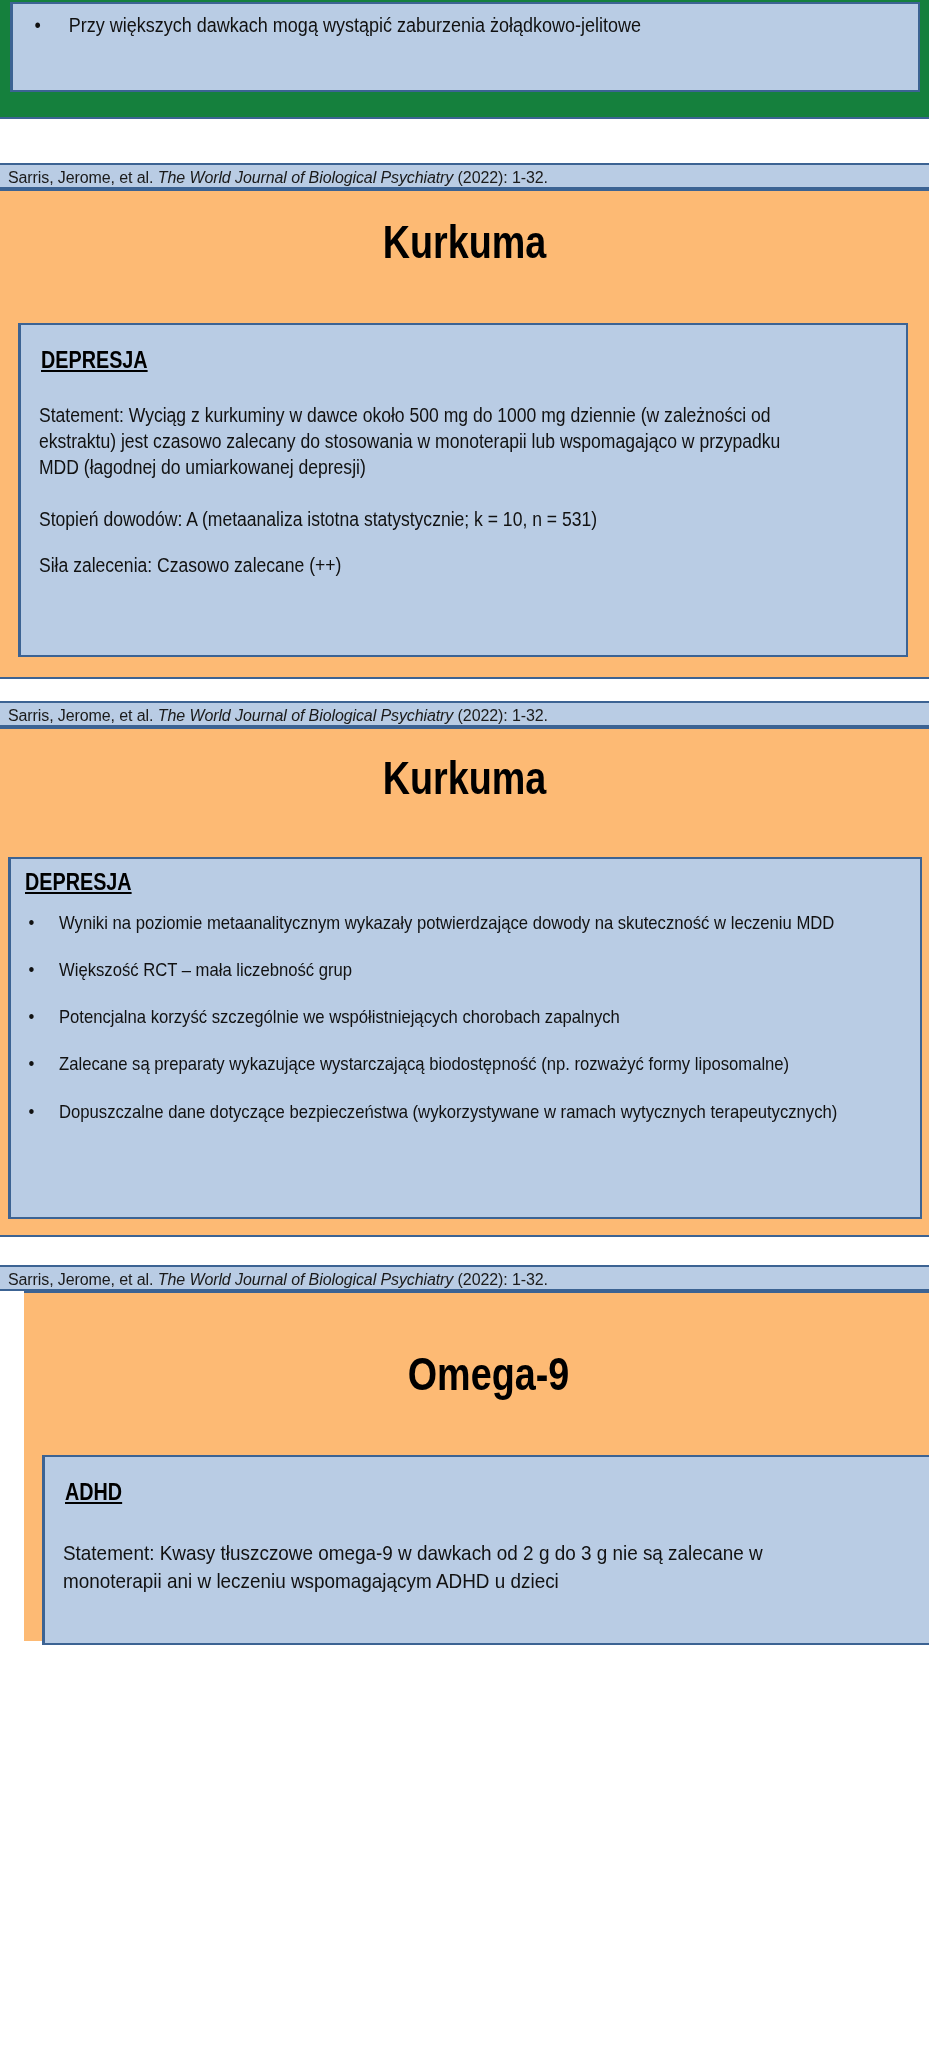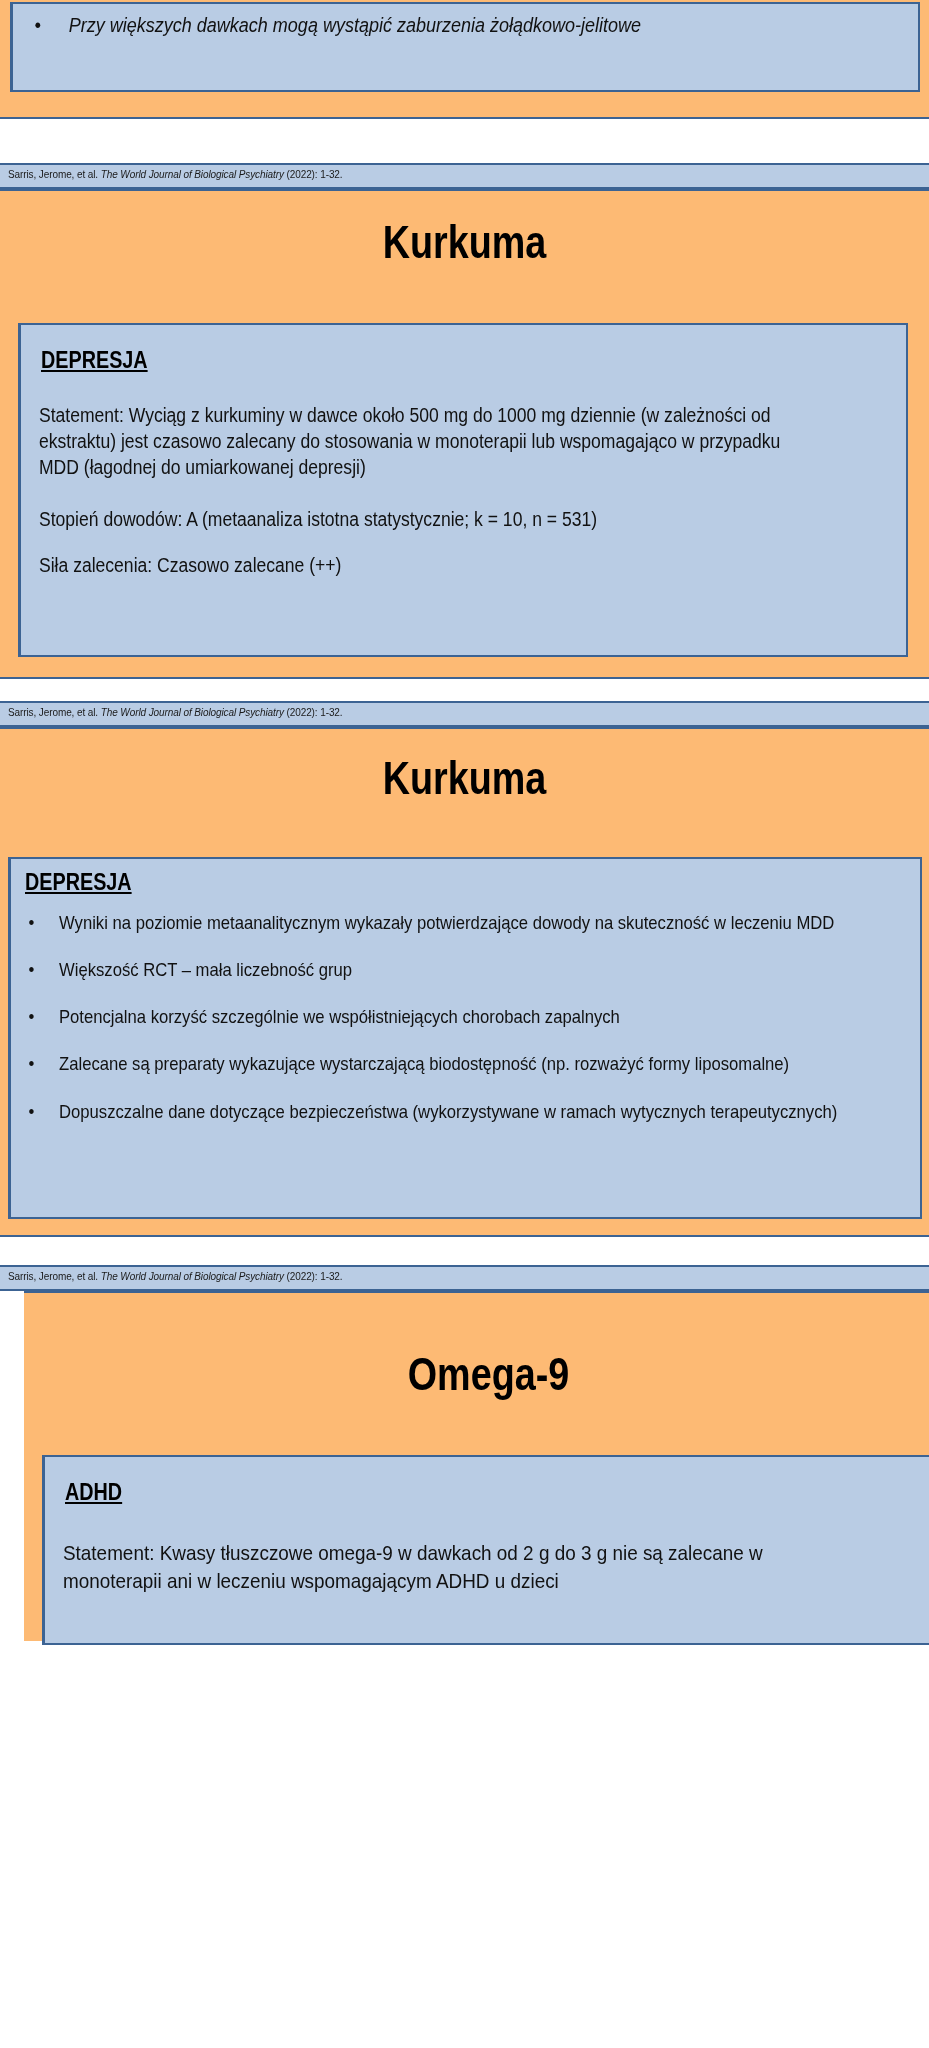--- a/index.html
+++ b/index.html
@@ -42,21 +42,21 @@
     width: 929px;
     background: #b9cce4;
     border-top: 2px solid #3c6393;
     border-bottom: 2px solid #3c6393;
     height: 26px;
   }
   .citation-text {
     position: absolute;
     left: 8px;
     top: 4px;
-    font-size: 10px;
+    font-size: 16px;
     color: #1a1a1a;
     white-space: nowrap;
     letter-spacing: -0.1px;
   }
   .citation-text .it { font-style: italic; }
 
   .gap-white {
     width: 929px;
     background: #ffffff;
   }
@@ -98,21 +98,21 @@
     width: 111%;
     margin-bottom: 22px;
   }
   .bullet-row .b-mark {
     display: inline-block;
     width: 40px;
     text-indent: 6px;
   }
 
   
-  #slide-top { height: 119px; border-top: none; background: #fdba74; font-style: italic; }
+  #slide-top { height: 119px; border-top: none; background: #15803d; }
   #slide-top .content-box {
     left: 10px; top: 2px; width: 910px; height: 90px;
   }
   #slide-top .bullet-line {
     position: absolute;
     left: 18px; top: 10px;
     font-size: 20px;
     color: #111111;
     transform: scaleX(0.9);
     transform-origin: left top;

